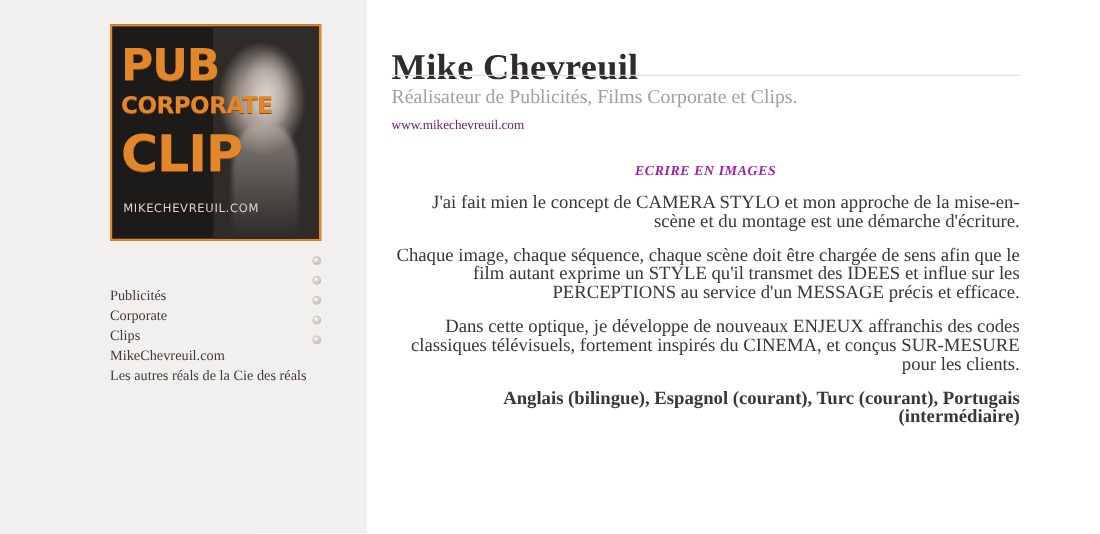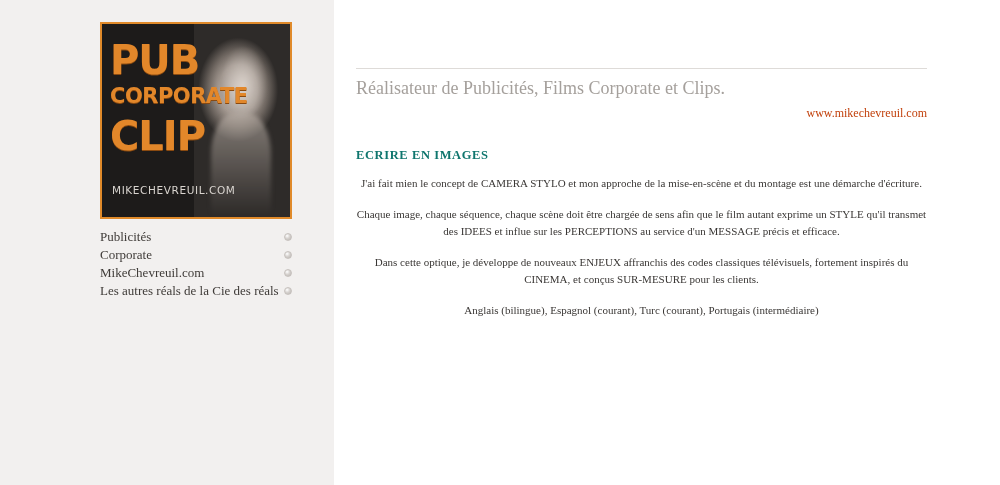--- a/index.html
+++ b/index.html
@@ -84,21 +84,21 @@
     left: 8px;
     font-family: "DejaVu Sans", sans-serif;
     font-weight: bold;
     color: #e2872a;
     letter-spacing: -1px;
     text-shadow: 0 1px 0 #8a4a10;
     line-height: 1;
   }
   .poster .w-pub { top: 16px; font-size: 40px; }
   .poster .w-corp { top: 62px; font-size: 21px; letter-spacing: -0.5px; }
-  .poster .w-clip { top: 92px; font-size: 40px; }
+  .poster .w-clip { top: 92px; font-size: 46px; }
   .poster .w-url {
     position: absolute;
     left: 10px;
     top: 160px;
     font-family: "DejaVu Sans", sans-serif;
     font-size: 10.5px;
     letter-spacing: 0.6px;
     color: #d9d4cf;
   }
 
@@ -113,21 +113,21 @@
     display: block;
     height: 18px;
     line-height: 18px;
     font-family: "Liberation Serif", serif;
     font-size: 13px;
     color: #3f3b38;
     text-decoration: none;
     padding-right: 22px;
     white-space: nowrap;
   }
-  .nav-item .label { display: inline-block; }
+  .nav-item .label { display: inline-block; margin-top: 32px; }
   .nav-item .bullet {
     position: absolute;
     right: 0;
     top: 5px;
     width: 8px;
     height: 8px;
     border-radius: 50%;
     background: radial-gradient(circle at 35% 30%, #ffffff 0%, #d7d3d0 45%, #b9b4b0 100%);
     border: 1px solid #c7c2be;
     box-sizing: border-box;
@@ -165,50 +165,51 @@
     top: 78px;
     font-family: "Liberation Serif", serif;
     font-size: 18px;
     color: #a5a09c;
   }
   .site-link {
     position: absolute;
     left: 22px;
     top: 106px;
     width: 571px;
-    text-align: right;
+    text-align: left;
     font-family: "Liberation Serif", serif;
     font-size: 12px;
-    color: #c2410c;
+    color: #701a75;
     text-decoration: none;
   }
   .content {
     position: absolute;
     left: 22px;
     top: 142px;
     width: 571px;
   }
   .section-head {
-    text-align: left;
-    font-family: "Liberation Serif", serif;
+    text-align: center;
+    font-family: "Liberation Serif", serif;
+    font-style: italic;
     font-weight: bold;
     font-size: 12.5px;
     letter-spacing: 0.6px;
-    color: #0f766e;
+    color: #a21caf;
     margin: 6px 0 12px 0;
   }
   .para {
     font-family: "Liberation Serif", serif;
-    font-size: 11px;
+    font-size: 17px;
     line-height: 17px;
     color: #3a3735;
     margin: 0 0 14px 0;
-    text-align: center;
-  }
-  .para.last { margin-bottom: 8px; }
+    text-align: right;
+  }
+  .para.last { margin-bottom: 8px; font-weight: bold; }
 </style>
 </head>
 <body>
 
 <div id="page">
 
   <div class="left-col">
 
     <div class="poster">
       <div class="photo"></div>
@@ -223,33 +224,38 @@
     <nav class="nav">
       <a class="nav-item" href="#">
         <span class="label">Publicités</span>
         <span class="bullet"></span>
       </a>
       <a class="nav-item" href="#">
         <span class="label">Corporate</span>
         <span class="bullet"></span>
       </a>
       <a class="nav-item" href="#">
+        <span class="label">Clips</span>
+        <span class="bullet"></span>
+      </a>
+      <a class="nav-item" href="#">
         <span class="label">MikeChevreuil.com</span>
         <span class="bullet"></span>
       </a>
       <a class="nav-item" href="#">
         <span class="label">Les autres réals de la Cie des réals</span>
         <span class="bullet"></span>
       </a>
     </nav>
 
   </div>
 
   <div class="right-col">
 
+    <h1 class="title">Mike Chevreuil</h1>
     <div class="title-rule"></div>
     <div class="subtitle">Réalisateur de Publicités, Films Corporate et Clips.</div>
     <a class="site-link" href="#">www.mikechevreuil.com</a>
 
     <div class="content">
 
       <div class="section-head">ECRIRE EN IMAGES</div>
       <p class="para">J'ai fait mien le concept de CAMERA STYLO et mon approche de la mise-en-scène et du montage est une démarche d'écriture.</p>
       <p class="para">Chaque image, chaque séquence, chaque scène doit être chargée de sens afin que le film autant exprime un STYLE qu'il transmet des IDEES et influe sur les PERCEPTIONS au service d'un MESSAGE précis et efficace.</p>
       <p class="para">Dans cette optique, je développe de nouveaux ENJEUX affranchis des codes classiques télévisuels, fortement inspirés du CINEMA, et conçus SUR-MESURE pour les clients.</p>

